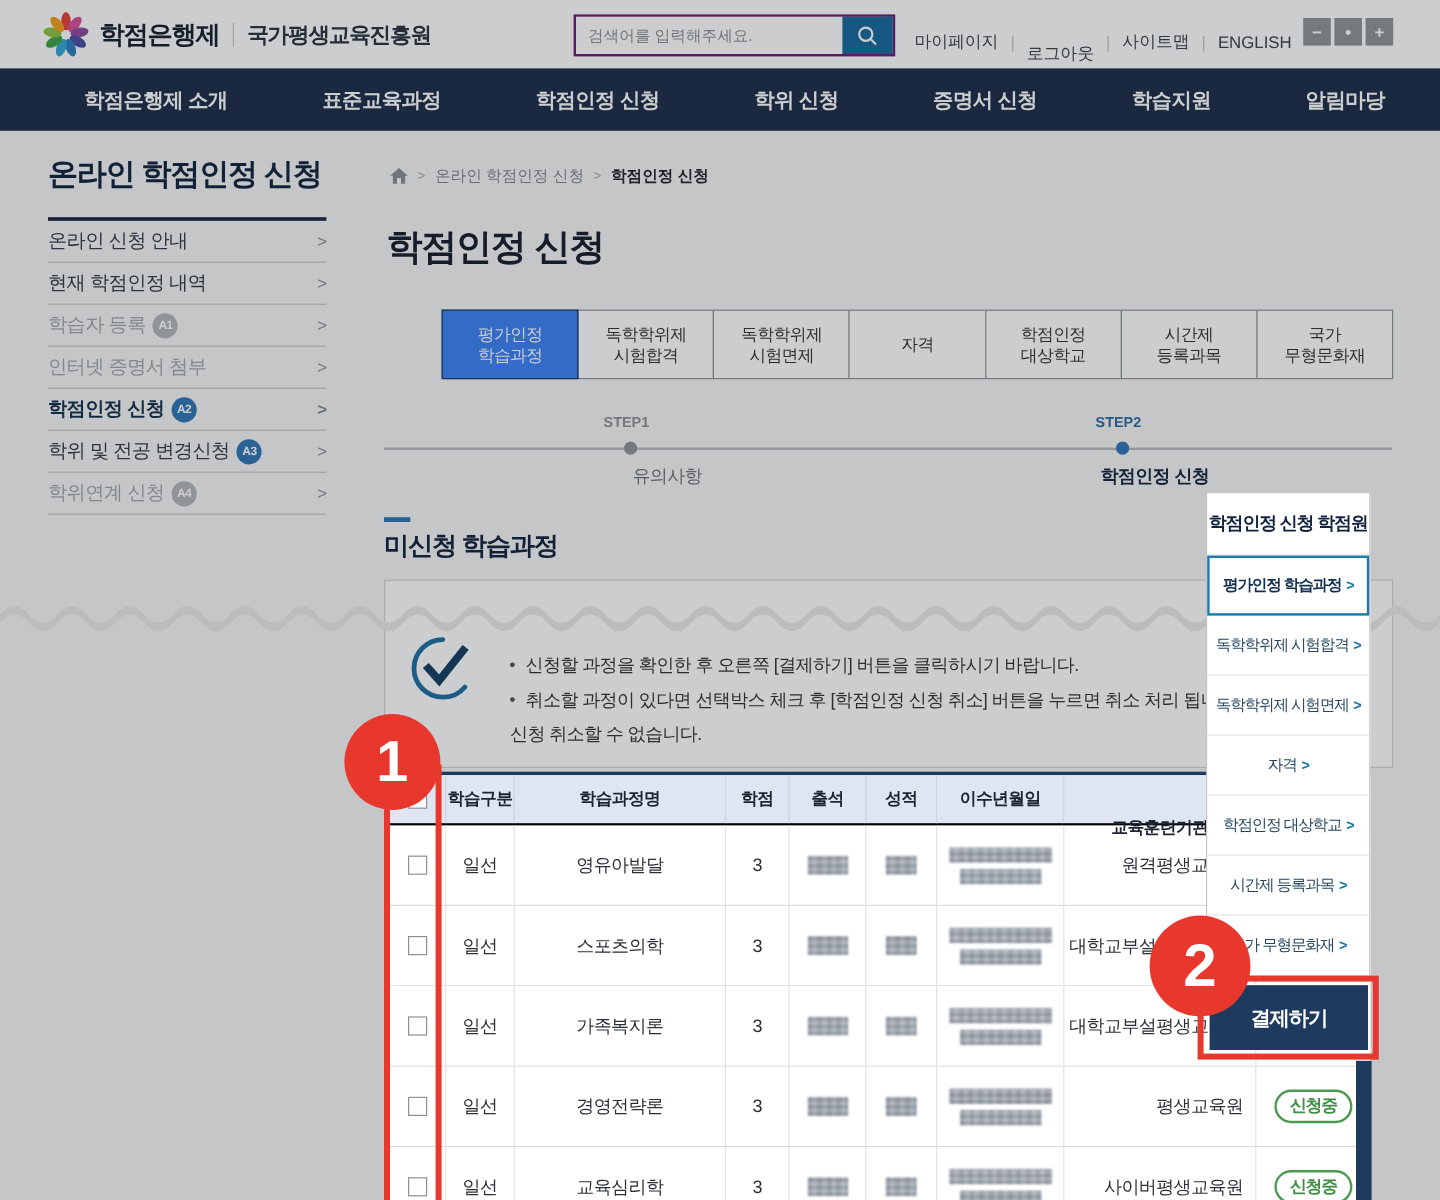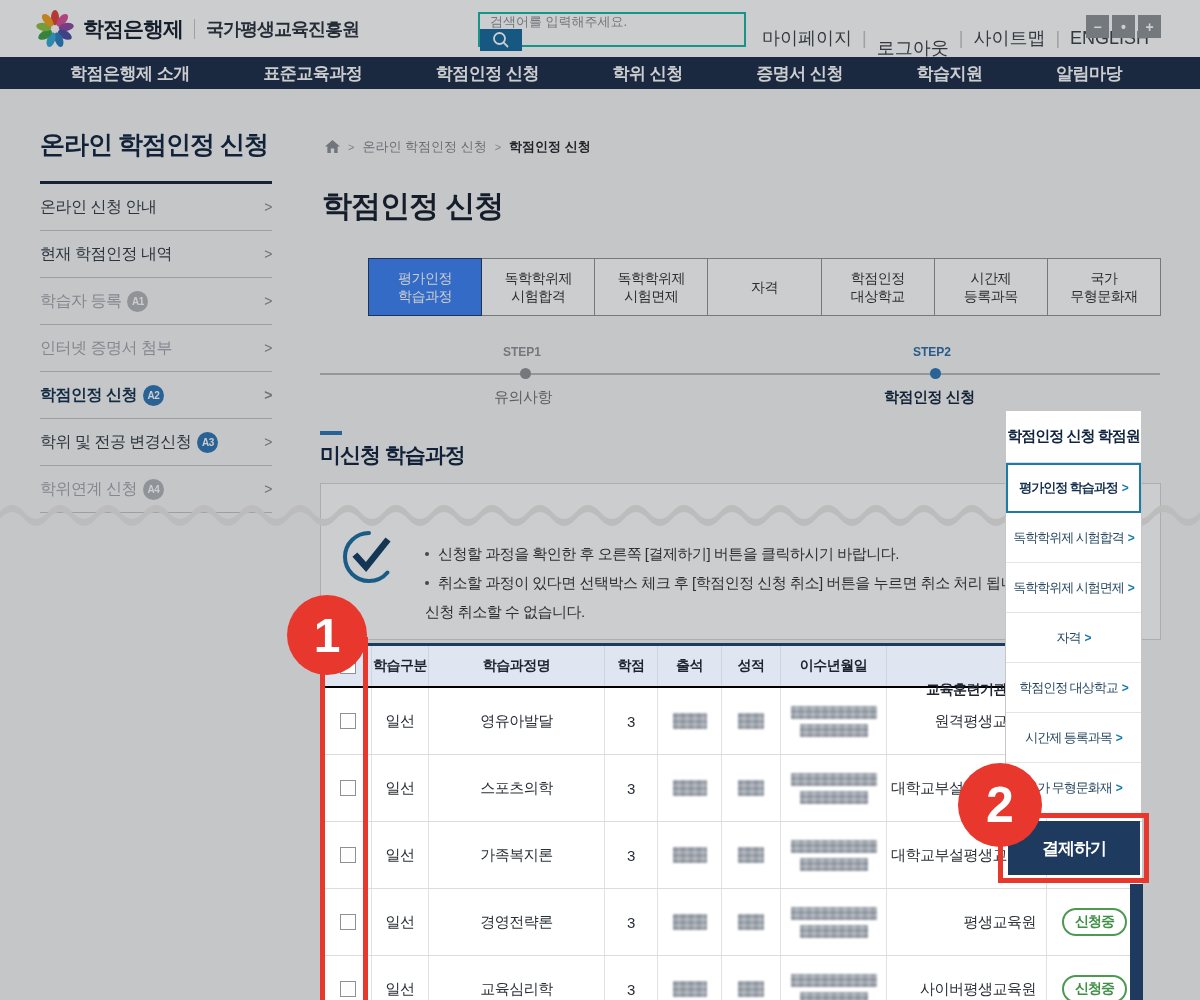--- a/index.html
+++ b/index.html
@@ -7,41 +7,41 @@
        font-family:"Liberation Sans","DejaVu Sans",sans-serif;color:#222;}
   #app *{box-sizing:border-box;}
   .abs{position:absolute;}
 
   
   .topbar{left:0;top:0;width:1200px;height:57px;background:#ffffff;}
   .logo{left:36px;top:9px;height:40px;display:flex;align-items:center;gap:9px;}
   .logo-title{font-size:21px;font-weight:bold;color:#15212f;letter-spacing:-1px;}
   .logo-sep{width:1px;height:20px;background:#c7c7c7;margin:0 2px;}
   .logo-sub{font-size:18px;font-weight:bold;color:#2a3340;letter-spacing:-1px;}
-  .search{left:478px;top:12px;width:268px;height:35px;display:flex;border:2px solid #14b8a6;background:#fff;flex-direction:column;}
+  .search{left:478px;top:12px;width:268px;height:35px;display:flex;border:2px solid #701a75;background:#fff;}
   .search input{flex:1;border:0;outline:none;padding:0 10px;font-size:13px;color:#555;background:#fff;
                 font-family:inherit;}
   .search input::placeholder{color:#8c9196;}
   .search-btn{width:42px;height:31px;background:#176a9e;border:0;display:flex;align-items:center;justify-content:center;cursor:pointer;}
-  .util{left:762px;top:16px;display:flex;align-items:center;gap:10px;font-size:18px;color:#3c424a;}
+  .util{left:762px;top:16px;display:flex;align-items:center;gap:10px;font-size:14px;color:#3c424a;}
   .util .sep{color:#c3c6ca;}
   .fontctl{left:1086px;top:15px;display:flex;gap:3px;}
   .fontctl div{width:23px;height:23px;background:#8f9499;color:#fff;display:flex;align-items:center;justify-content:center;
                font-size:14px;font-weight:bold;cursor:pointer;}
 
   
-  .navbar{left:0;top:57px;width:1200px;height:32px;background:#1b2c49;display:flex;align-items:center;
-          padding:0 78px 0 70px;justify-content:space-between;}
+  .navbar{left:0;top:57px;width:1200px;height:52px;background:#1b2c49;display:flex;align-items:center;
+          padding:0 46px 0 70px;justify-content:space-between;}
   .nav-item{color:#fff;font-size:17px;font-weight:bold;letter-spacing:-0.5px;cursor:pointer;}
 
   
   .sidebar{left:40px;top:128px;width:232px;}
   .sb-title{font-size:25px;font-weight:bold;color:#10233f;letter-spacing:-1px;}
   .sb-rule{height:3px;background:#16243c;margin-top:20px;}
-  .sb-item{height:47px;border-bottom:1px solid #c5c5c5;display:flex;align-items:center;font-size:16px;
+  .sb-item{height:35px;border-bottom:1px solid #c5c5c5;display:flex;align-items:center;font-size:16px;
            color:#333b46;cursor:pointer;letter-spacing:-0.5px;}
   .sb-item .lbl{display:flex;align-items:center;gap:6px;}
   .sb-item .chev{margin-left:auto;color:#858b92;font-size:14px;}
   .sb-item.disabled{color:#a2a7ad;}
   .sb-item.active{color:#13304e;font-weight:bold;}
   .sb-badge{width:21px;height:21px;border-radius:50%;background:#2f76b5;color:#fff;font-size:10px;font-weight:bold;
             display:inline-flex;align-items:center;justify-content:center;}
   .sb-badge.gray{background:#b2b5b9;}
 
   
@@ -55,21 +55,21 @@
   .tab{flex:1;margin-left:-1px;border:1px solid #8f9499;background:#fff;display:flex;align-items:center;
        justify-content:center;text-align:center;font-size:14px;color:#333;white-space:pre-line;line-height:1.3;
        cursor:pointer;letter-spacing:-0.5px;}
   .tab:first-child{margin-left:0;}
   .tab.active{background:#3b82f6;border-color:#1f3a5f;color:#fff;z-index:1;margin-left:48px;}
 
   
   .step-line{left:320px;top:373px;width:840px;height:2px;background:#b9bcbe;}
   .step-dot{width:11px;height:11px;border-radius:50%;}
   .step-num{font-size:12px;font-weight:bold;letter-spacing:0;}
-  .step-lbl{font-size:15px;letter-spacing:-0.5px;}
+  .step-lbl{font-size:15px;letter-spacing:-0.5px;margin-left:33px;}
 
   
   .sec-dash{left:320px;top:431px;width:22px;height:4px;background:#2e77b8;}
   .sec-title{left:320px;top:441px;font-size:21px;font-weight:bold;color:#10233f;letter-spacing:-1px;}
   .notice{left:320px;top:483px;width:841px;height:157px;background:#fff;border:1px solid #d6d6d6;}
   .chk-icon{left:342px;top:530px;}
   .n-line{position:absolute;left:425px;white-space:nowrap;font-size:15px;color:#333;letter-spacing:-0.5px;}
   .n-dot{display:inline-block;width:4px;height:4px;border-radius:50%;background:#555;vertical-align:middle;
          margin-right:9px;margin-top:-3px;}
 

